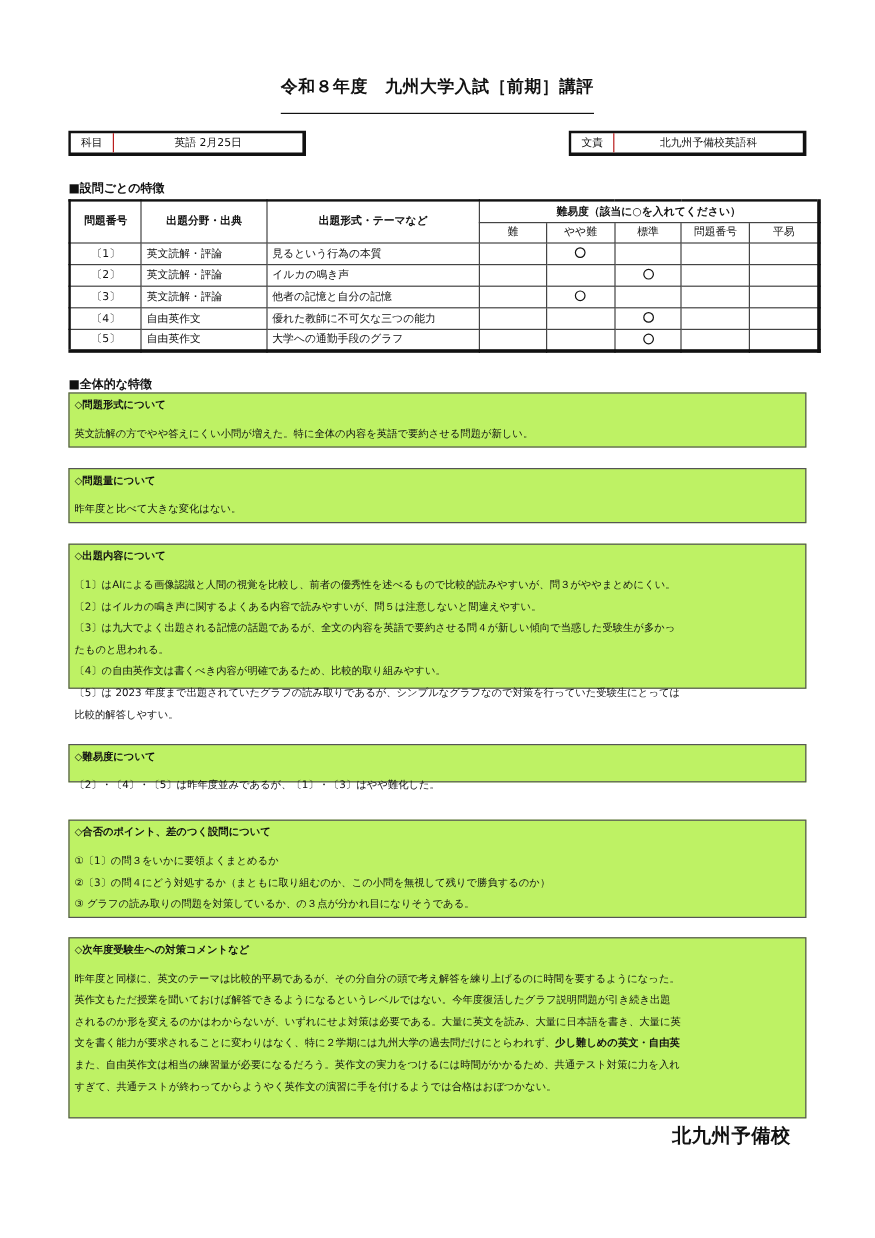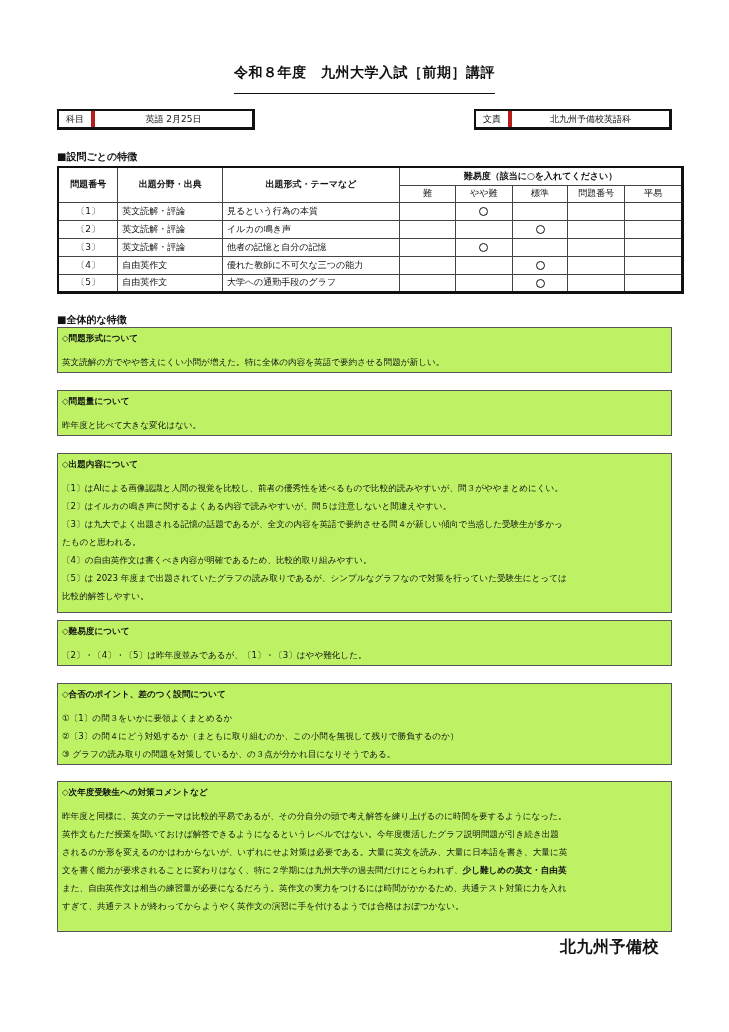--- a/index.html
+++ b/index.html
@@ -4,21 +4,21 @@
 <style>
   * { box-sizing: border-box; margin: 0; padding: 0; }
   html, body { width: 729px; height: 1032px; background: #ffffff; }
   body { position: relative; font-family: "DejaVu Sans", "Liberation Sans", sans-serif; color: #111; font-size: 9px; }
   .abs { position: absolute; }
 
   .title { left: 0; width: 729px; top: 64px; text-align: center; font-size: 14px; font-weight: bold; letter-spacing: 0.5px; }
   .title span { border-bottom: 1.5px solid #111; padding-bottom: 13px; }
 
   .infobox { top: 109px; height: 21px; border: 2px solid #111; border-right-width: 3px; border-bottom-width: 3px; display: flex; font-size: 9px; background: #fff; }
-  .infobox .lbl { border-right: 4px solid #b91c1c; display: flex; align-items: center; justify-content: center; }
+  .infobox .lbl { border-right: 1px solid #b91c1c; display: flex; align-items: center; justify-content: center; }
   .infobox .val { flex: 1; display: flex; align-items: center; justify-content: center; }
   .subject-box { left: 57px; width: 198px; }
   .subject-box .lbl { width: 36px; }
   .author-box { left: 474px; width: 198px; }
   .author-box .lbl { width: 36px; }
 
   .sec-head { left: 57px; font-size: 10px; font-weight: bold; text-align: center; }
 
   table.qtable { position: absolute; left: 57px; top: 166px; width: 627px; border-collapse: collapse; border: 2px solid #111; border-right-width: 3px; border-bottom-width: 3px; font-size: 9px; }
   table.qtable td, table.qtable th { border: 1px solid #444; height: 18px; padding: 0 4px; font-weight: normal; }
@@ -137,32 +137,32 @@
 <div class="abs box" style="top:327px; height:46px;">
   <div class="bh">◇問題形式について</div>
   <p>英文読解の方でやや答えにくい小問が増えた。特に全体の内容を英語で要約させる問題が新しい。</p>
 </div>
 
 <div class="abs box" style="top:390px; height:46px;">
   <div class="bh">◇問題量について</div>
   <p>昨年度と比べて大きな変化はない。</p>
 </div>
 
-<div class="abs box" style="top:453px; height:160px;">
+<div class="abs box" style="top:453px; height:121px;">
   <div class="bh">◇出題内容について</div>
   <p>〔1〕はAIによる画像認識と人間の視覚を比較し、前者の優秀性を述べるもので比較的読みやすいが、問３がややまとめにくい。</p>
   <p>〔2〕はイルカの鳴き声に関するよくある内容で読みやすいが、問５は注意しないと間違えやすい。</p>
   <p>〔3〕は九大でよく出題される記憶の話題であるが、全文の内容を英語で要約させる問４が新しい傾向で当惑した受験生が多かっ</p>
   <p>たものと思われる。</p>
   <p>〔4〕の自由英作文は書くべき内容が明確であるため、比較的取り組みやすい。</p>
   <p>〔5〕は 2023 年度まで出題されていたグラフの読み取りであるが、シンプルなグラフなので対策を行っていた受験生にとっては</p>
   <p>比較的解答しやすい。</p>
 </div>
 
-<div class="abs box" style="top:620px; height:46px;">
+<div class="abs box" style="top:620px; height:32px;">
   <div class="bh">◇難易度について</div>
   <p>〔2〕・〔4〕・〔5〕は昨年度並みであるが、〔1〕・〔3〕はやや難化した。</p>
 </div>
 
 <div class="abs box" style="top:683px; height:82px;">
   <div class="bh">◇合否のポイント、差のつく設問について</div>
   <p>①〔1〕の問３をいかに要領よくまとめるか</p>
   <p>②〔3〕の問４にどう対処するか（まともに取り組むのか、この小問を無視して残りで勝負するのか）</p>
   <p>③ グラフの読み取りの問題を対策しているか、の３点が分かれ目になりそうである。</p>
 </div>

